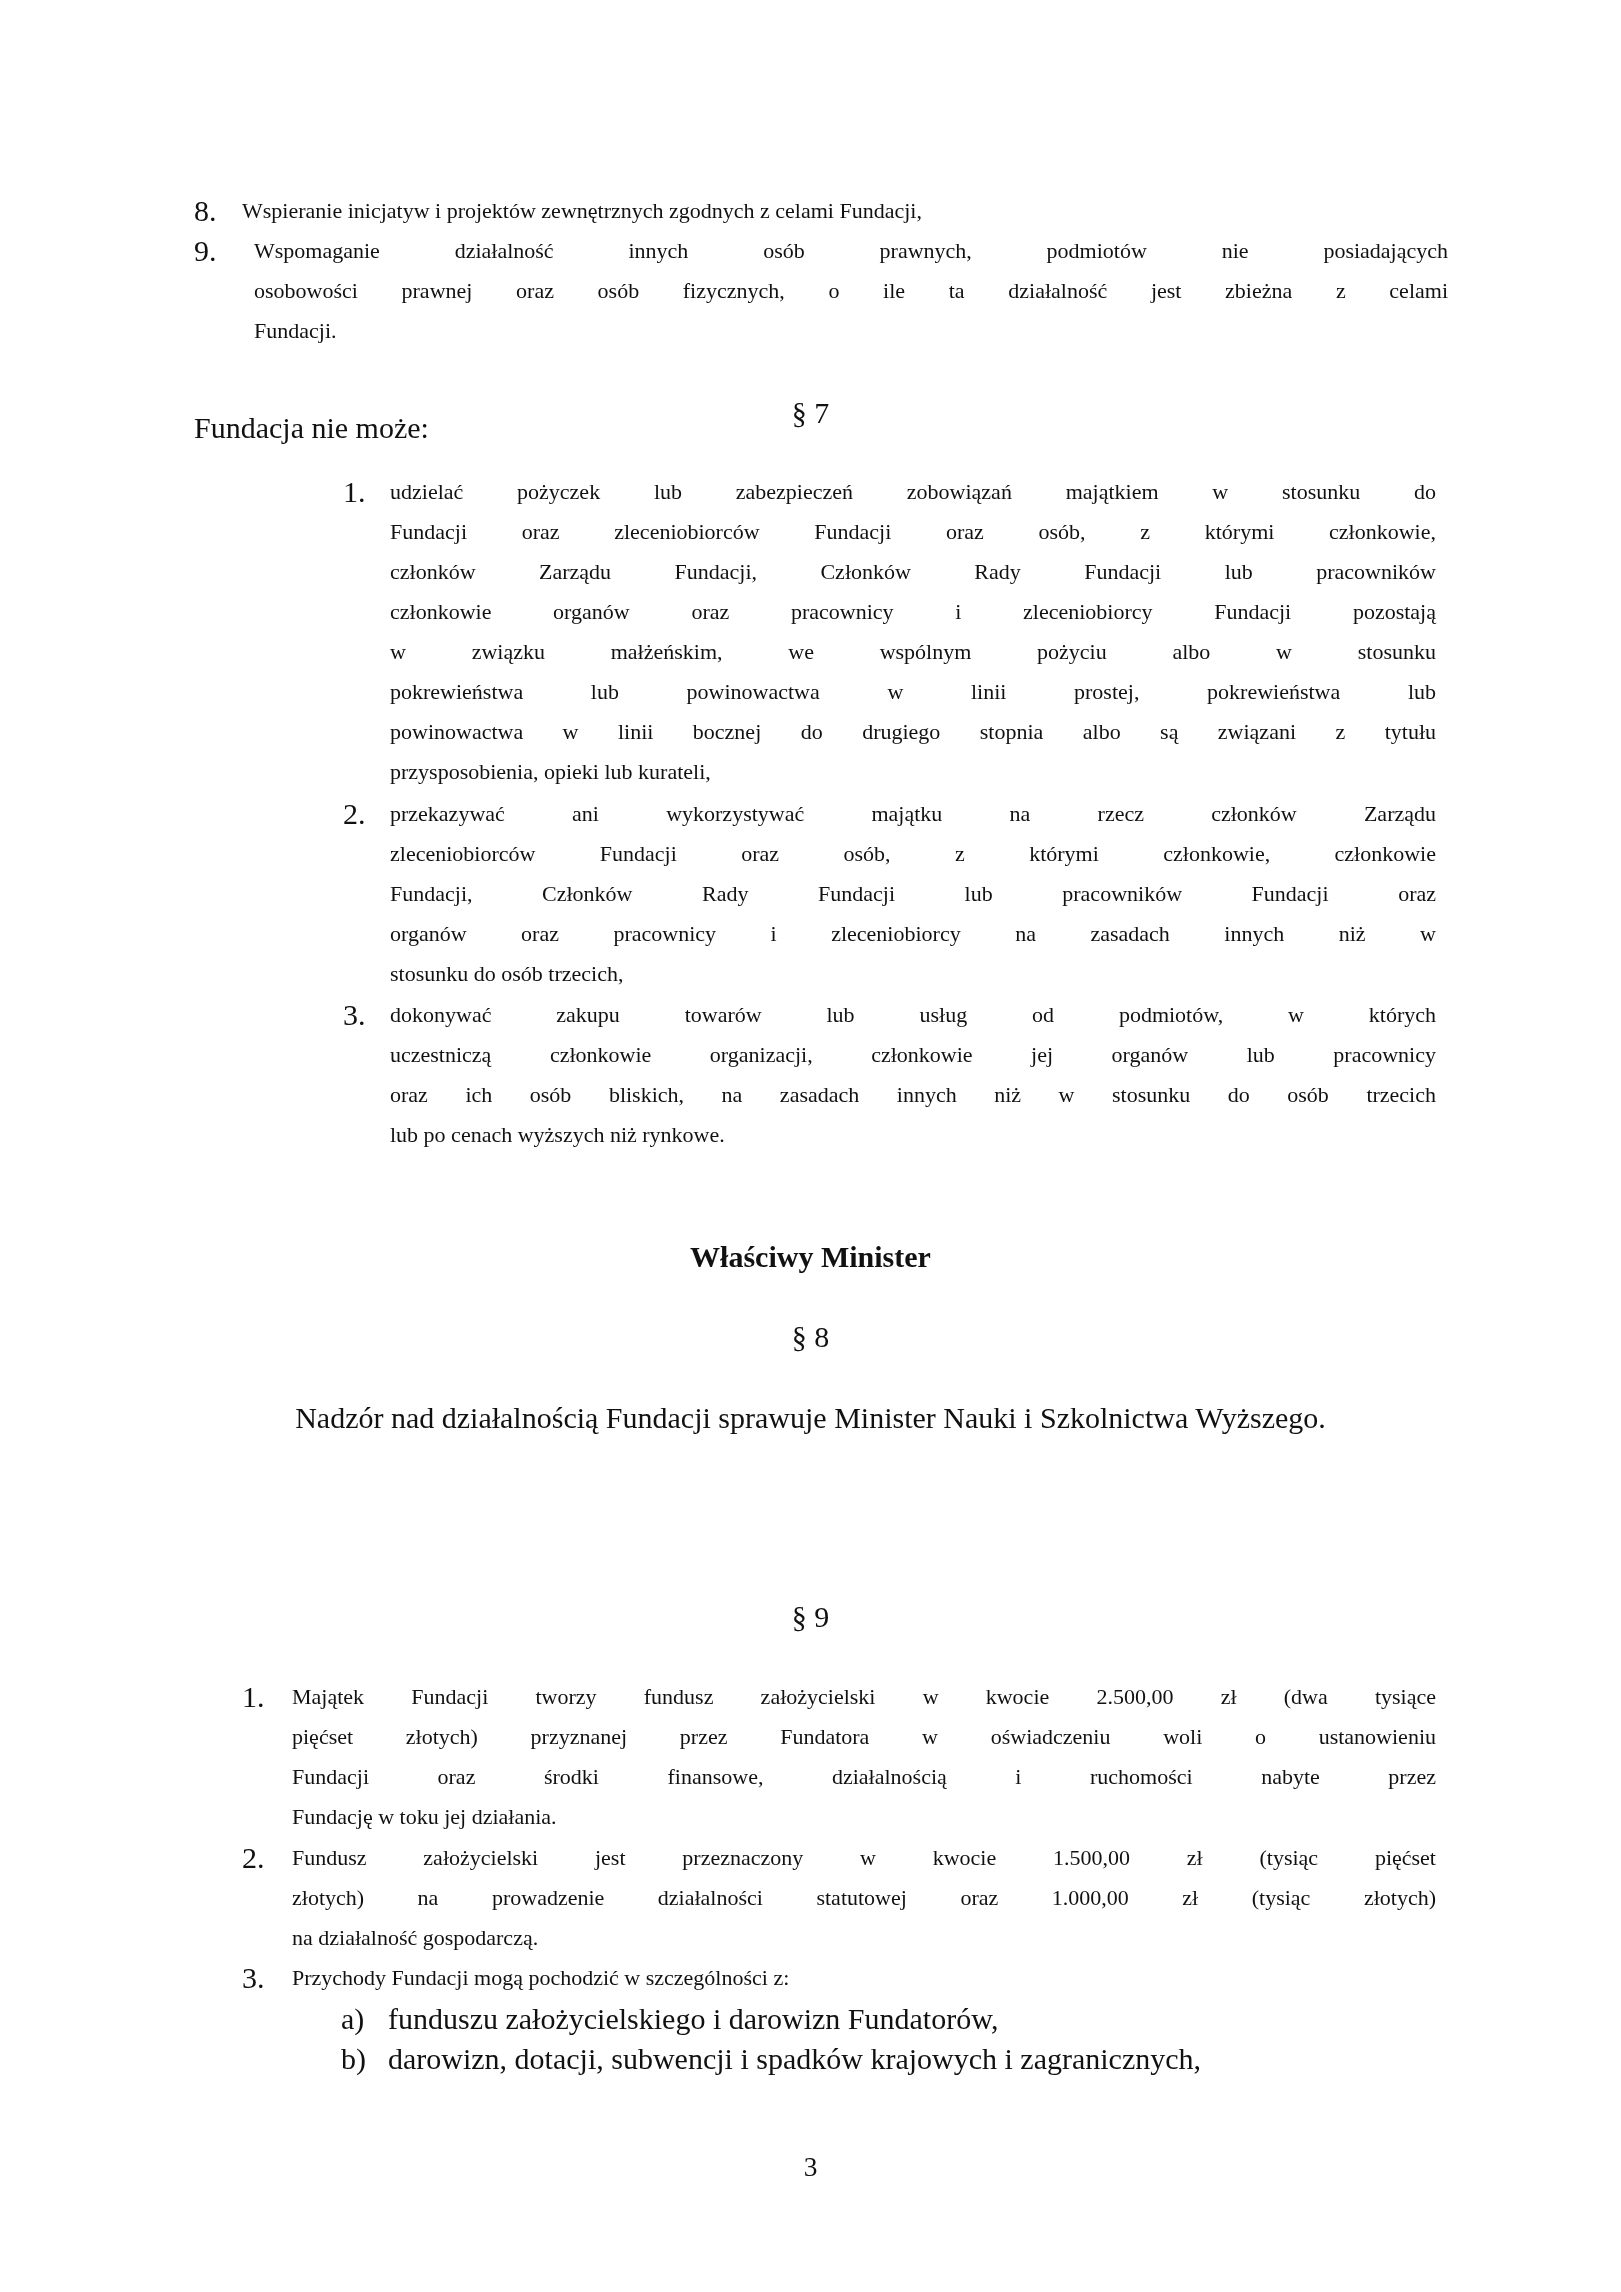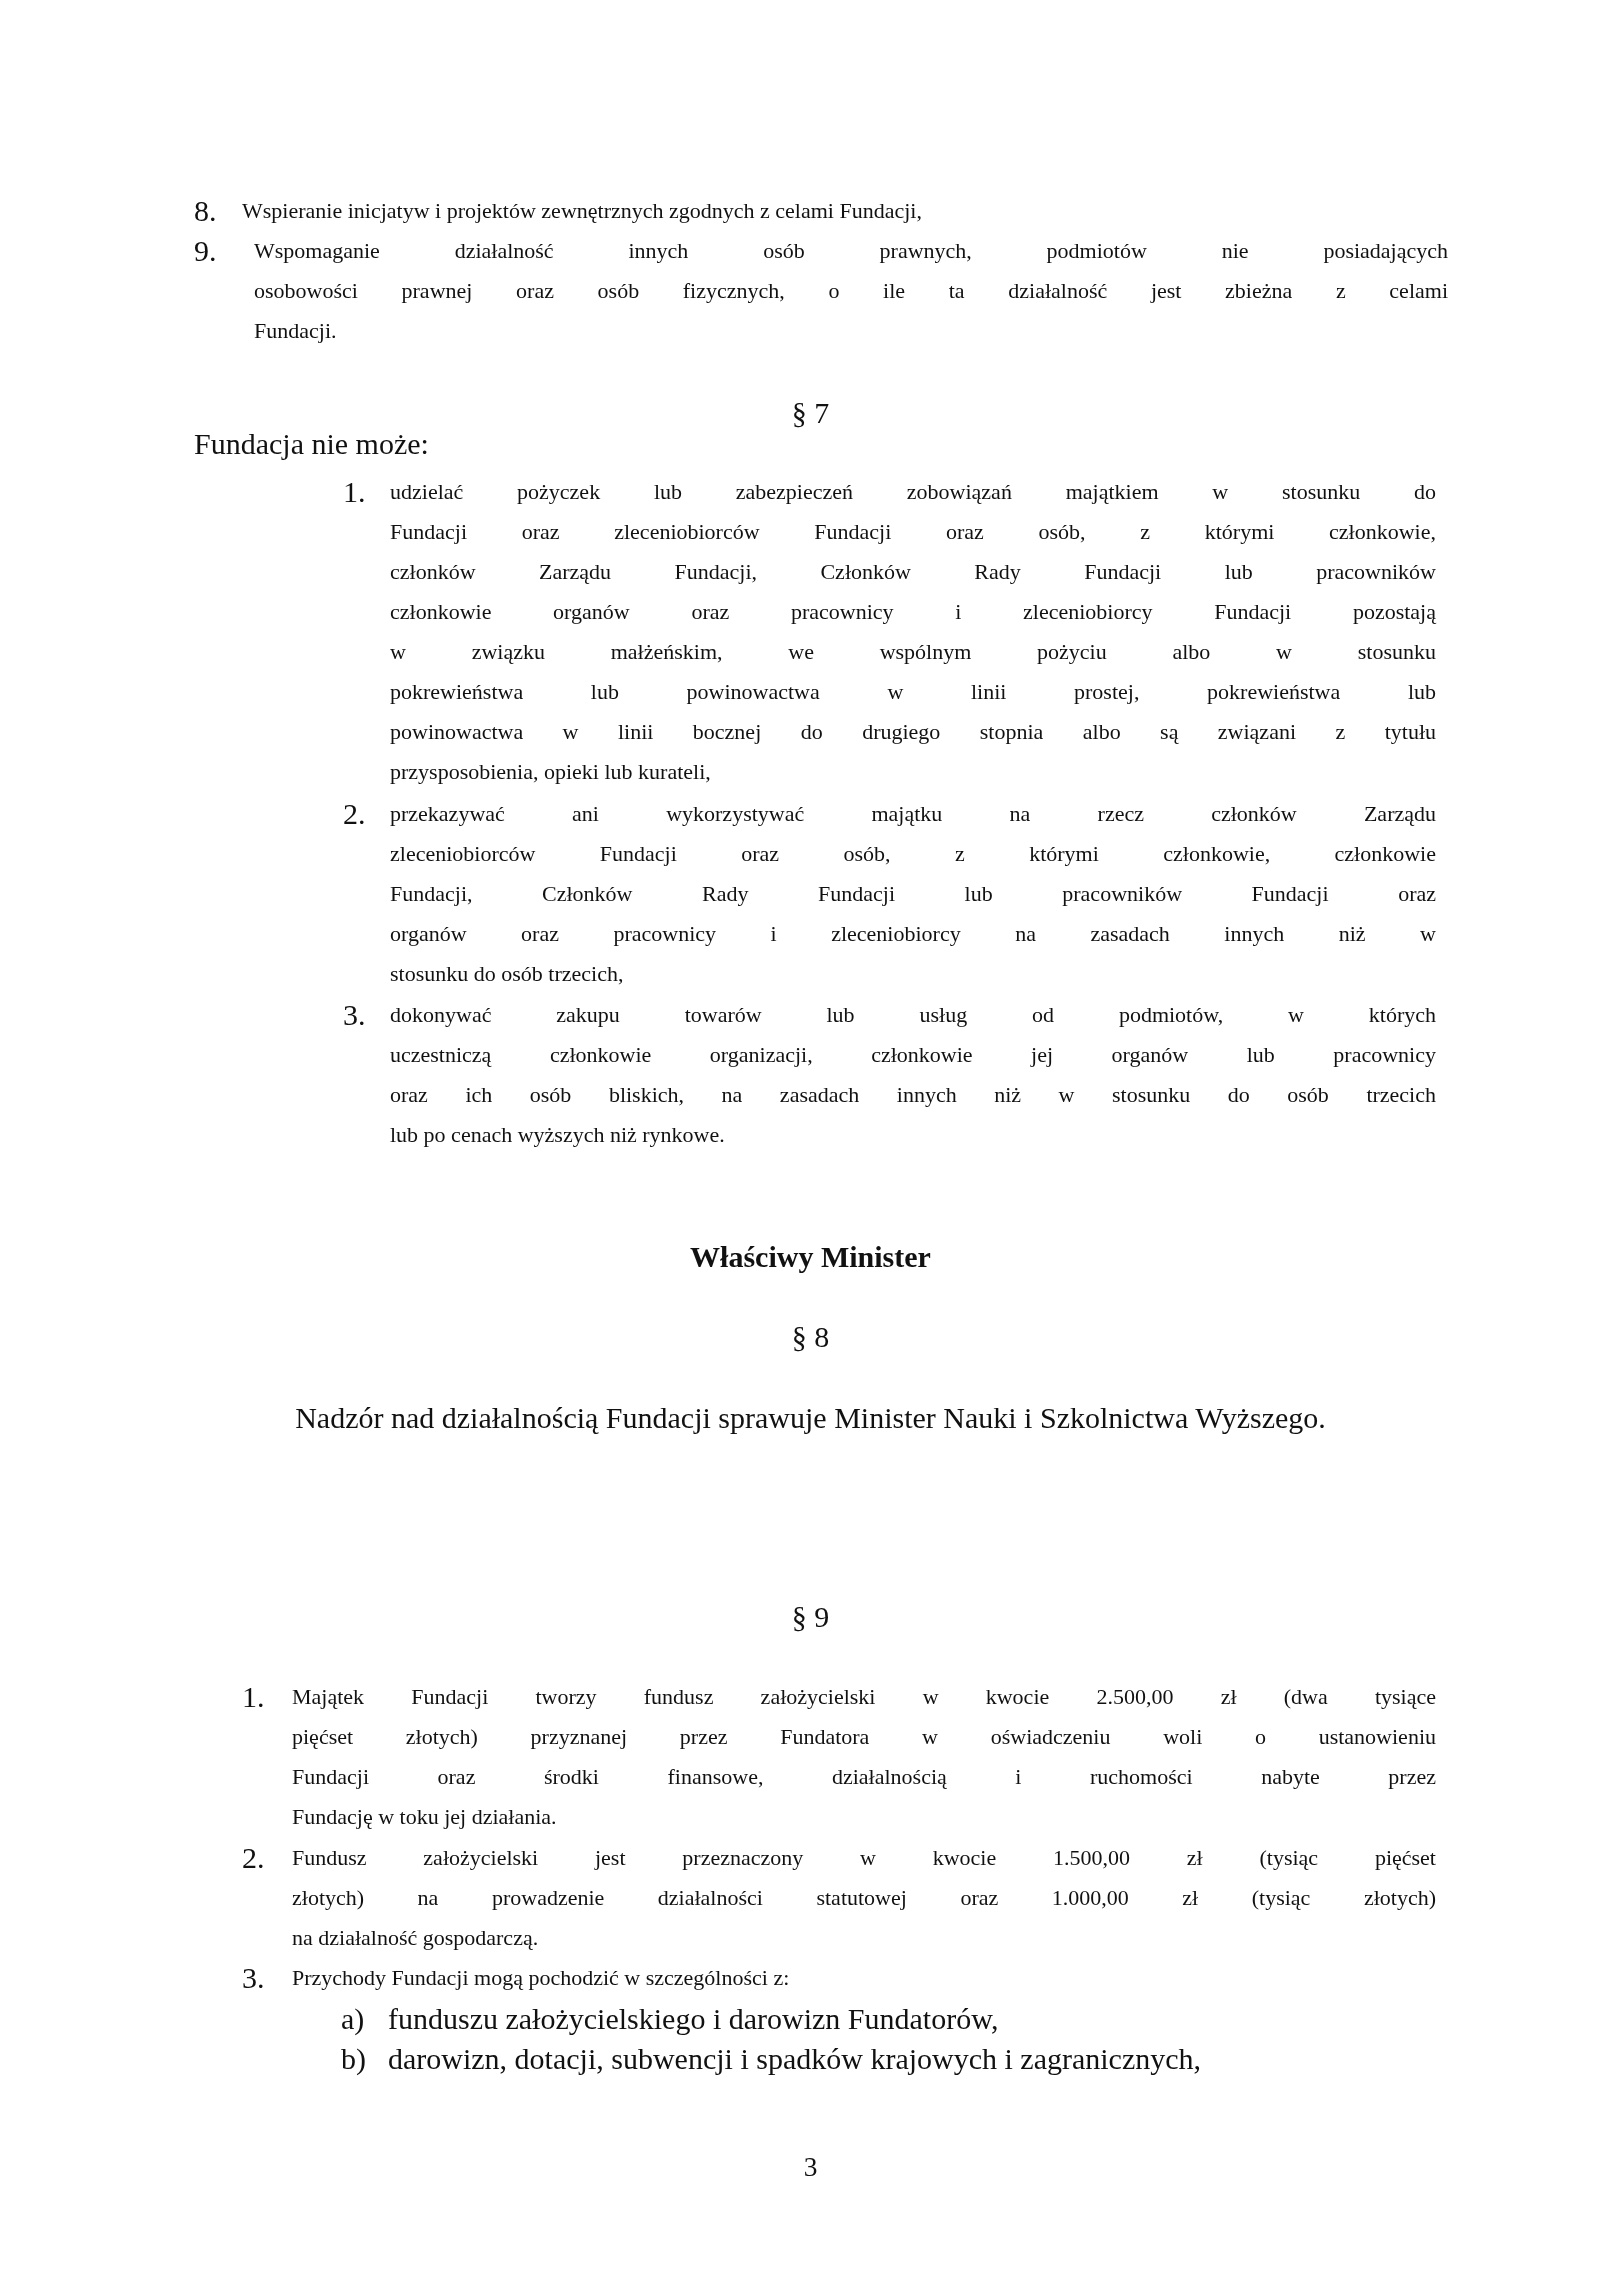--- a/index.html
+++ b/index.html
@@ -30,21 +30,21 @@
   </div>
 
   <span class="num" style="left:194px; top:231px;">9.</span>
   <div class="block" style="left:242px; top:231px; width:1194px;margin-left:12px;">
     <span class="row j">Wspomaganie działalność innych osób prawnych, podmiotów nie posiadających</span>
     <span class="row j">osobowości prawnej oraz osób fizycznych, o ile ta działalność jest zbieżna z celami</span>
     <span class="row l">Fundacji.</span>
   </div>
 
   <div class="center" style="top:393px;">§ 7</div>
-  <span class="line" style="left:194px; top:424px;">Fundacja nie może:</span>
+  <span class="line" style="left:194px; top:408px;">Fundacja nie może:</span>
 
   <span class="num" style="left:343px; top:472px;">1.</span>
   <div class="block" style="left:390px; top:472px; width:1046px;">
     <span class="row j">udzielać pożyczek lub zabezpieczeń zobowiązań majątkiem w stosunku do</span>
     <span class="row j">Fundacji oraz zleceniobiorców Fundacji oraz osób, z którymi członkowie,</span>
     <span class="row j">członków Zarządu Fundacji, Członków Rady Fundacji  lub pracowników</span>
     <span class="row j">członkowie organów oraz pracownicy i zleceniobiorcy Fundacji pozostają</span>
     <span class="row j">w związku małżeńskim, we wspólnym pożyciu albo w stosunku</span>
     <span class="row j">pokrewieństwa lub powinowactwa w linii prostej, pokrewieństwa lub</span>
     <span class="row j">powinowactwa w linii bocznej do drugiego stopnia albo są związani z tytułu</span>

